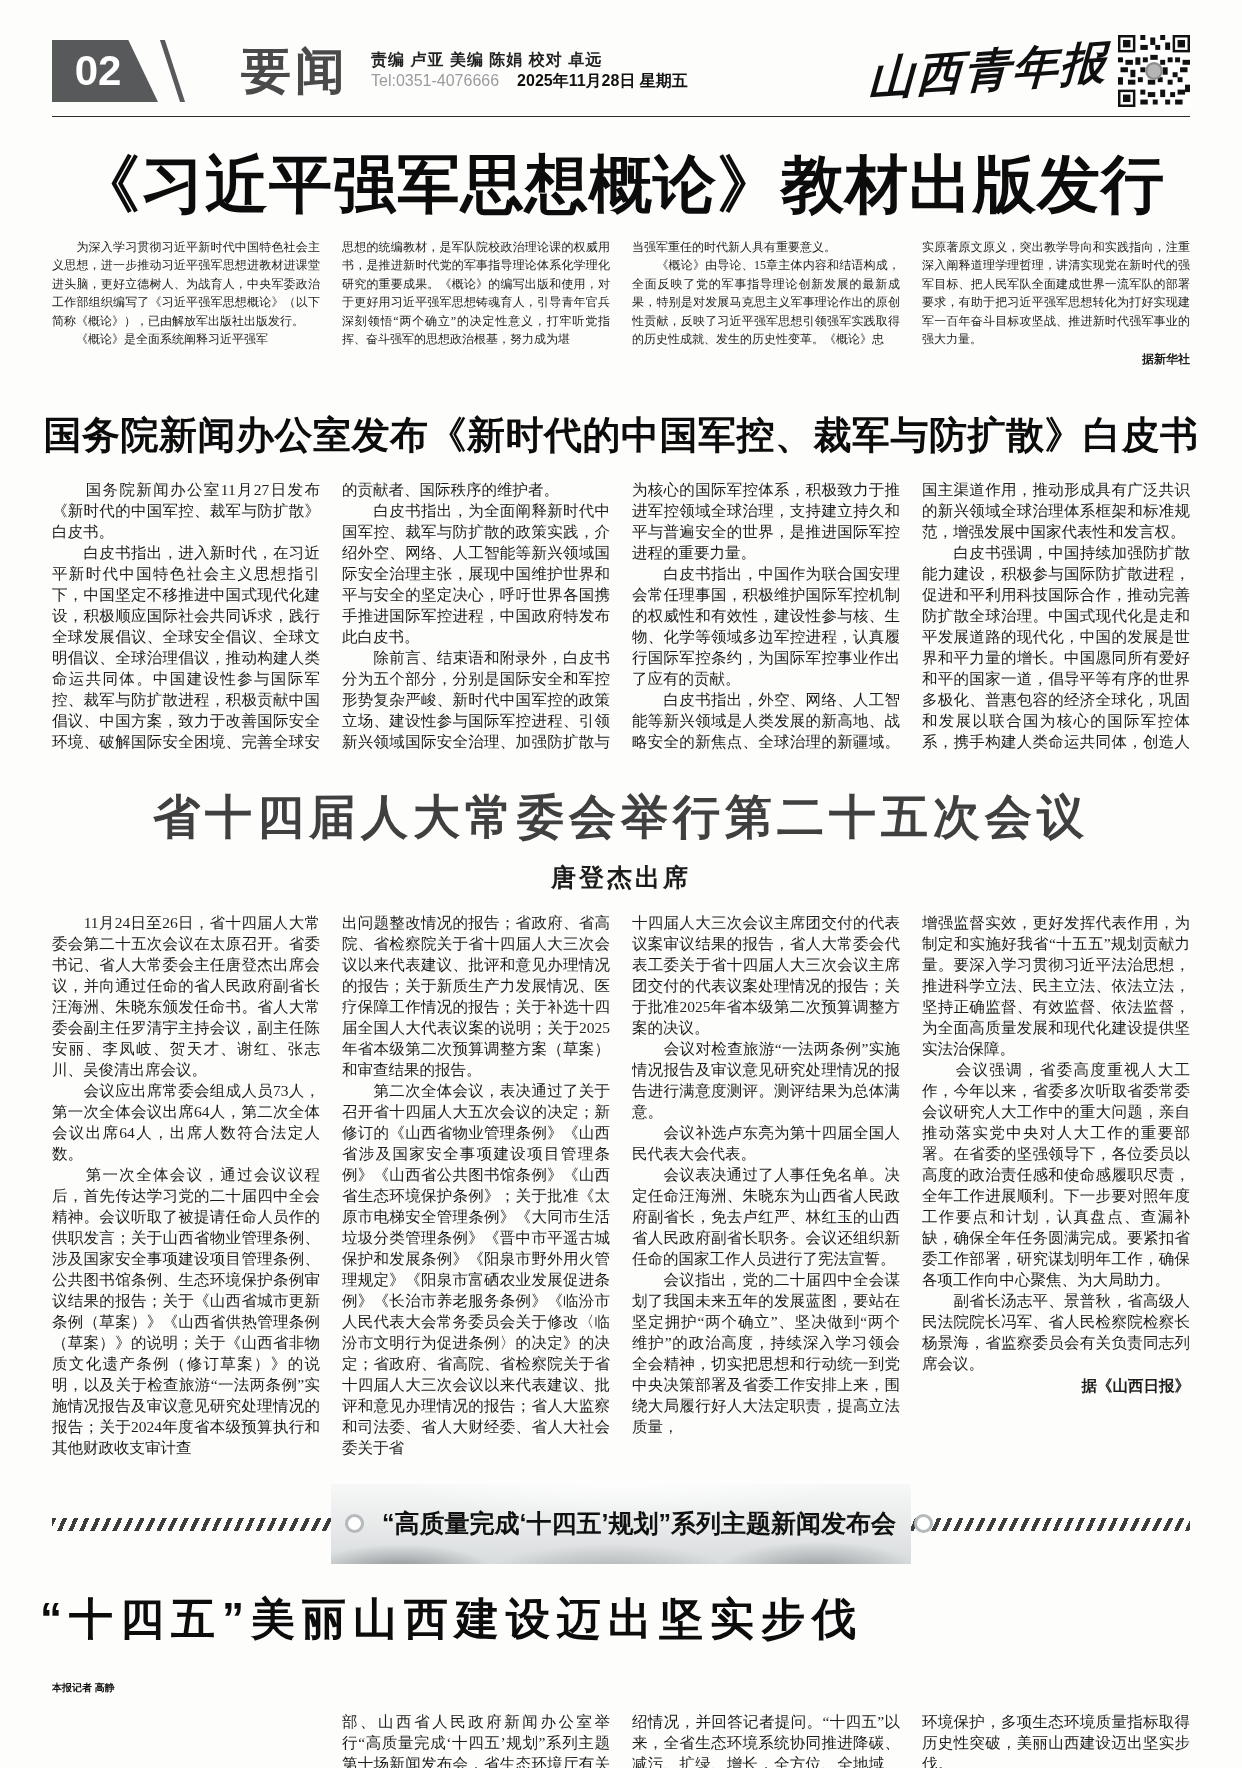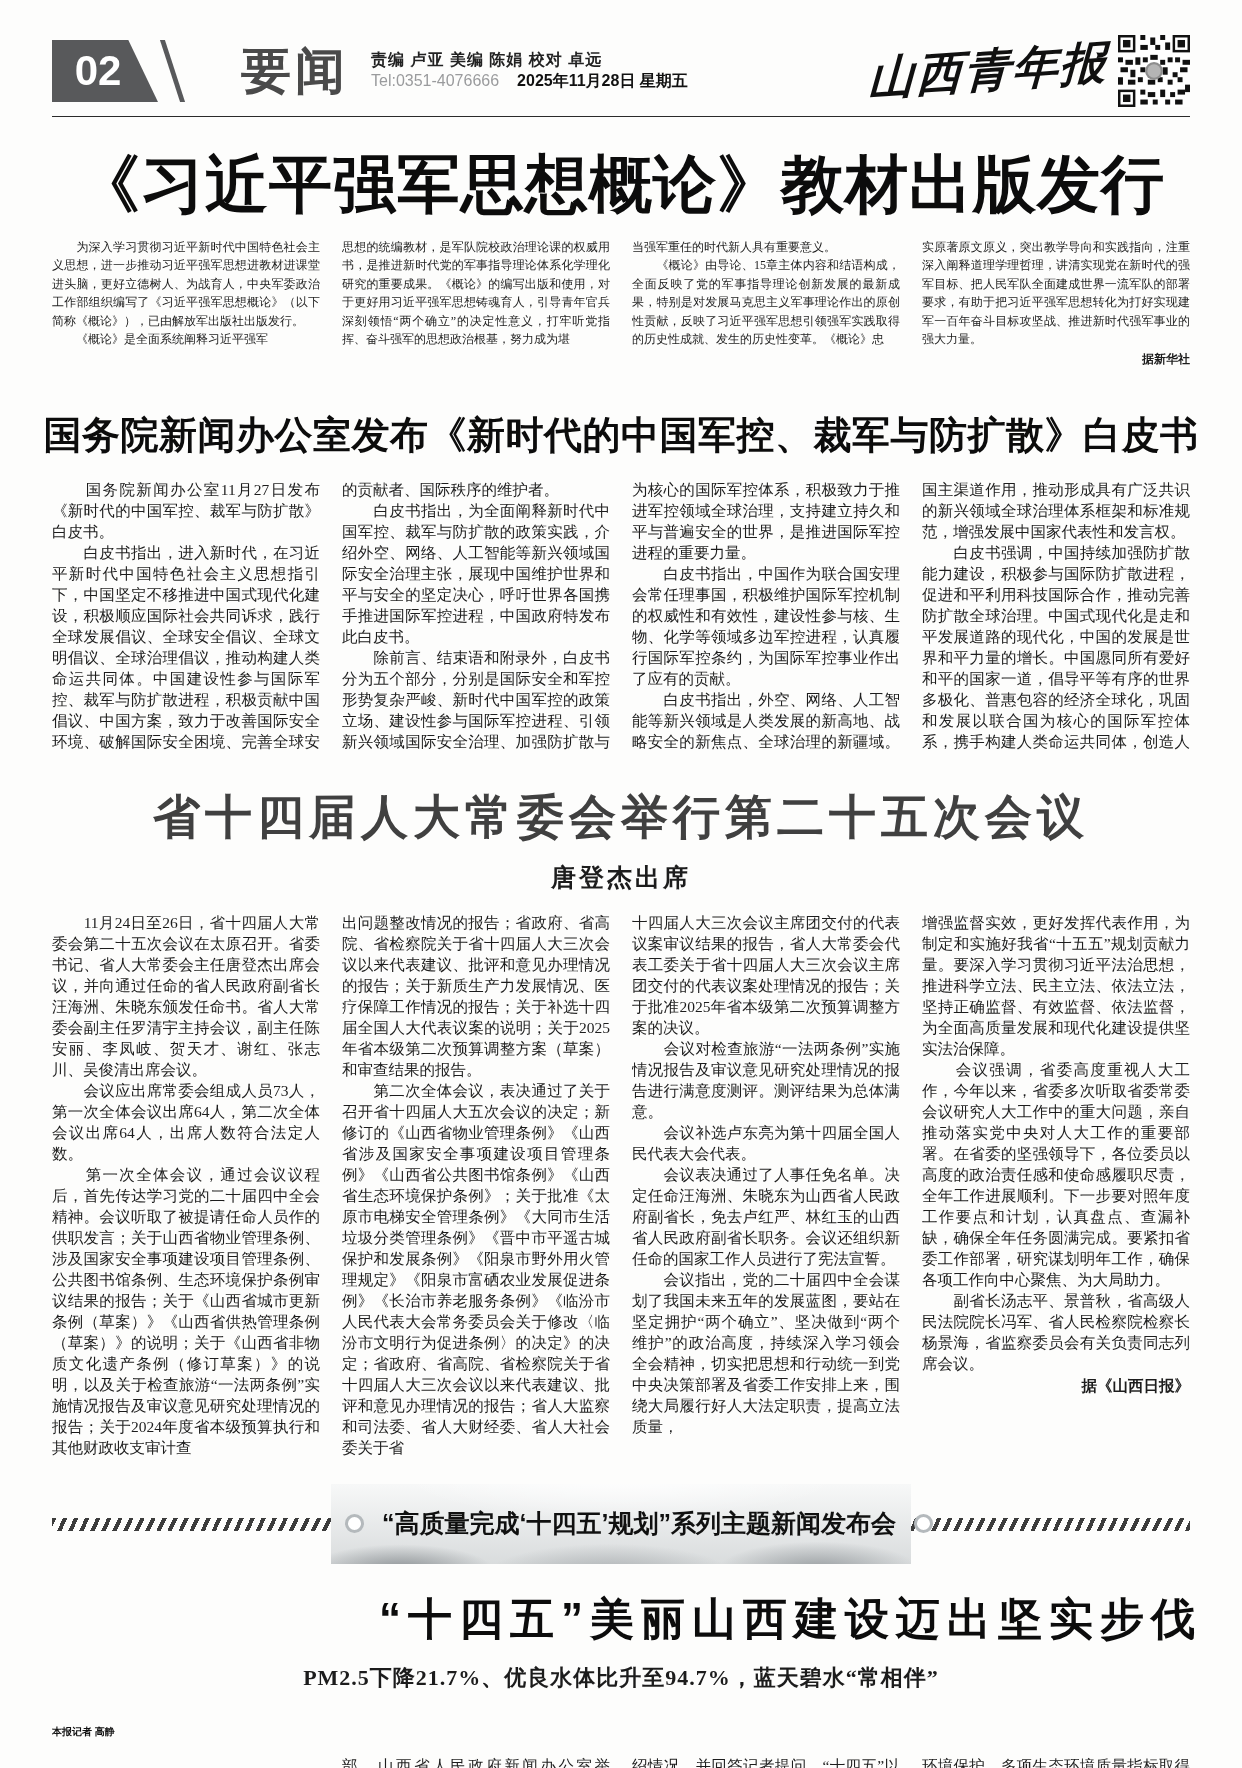--- a/index.html
+++ b/index.html
@@ -39,21 +39,21 @@
     font-family:"Liberation Sans","DejaVu Sans",sans-serif;font-weight:900;
     font-size:38px;text-align:center;color:#0c0c0c;margin:40px 40px 0;white-space:nowrap;letter-spacing:0.5px;
   }
   .h-third{
     font-weight:900;font-size:47px;text-align:center;color:#404040;
     margin:34px 40px 0;letter-spacing:5px;white-space:nowrap;
   }
   .h-sub{font-weight:bold;font-size:25px;text-align:center;margin:12px 0 0;letter-spacing:3px;}
   .h-fourth{
     font-family:"Liberation Sans","DejaVu Sans",sans-serif;font-weight:900;
-    font-size:44px;text-align:right;color:#0c0c0c;margin:26px 40px 0;letter-spacing:7px;white-space:nowrap;
+    font-size:44px;text-align:left;color:#0c0c0c;margin:26px 40px 0;letter-spacing:7px;white-space:nowrap;
   }
   .h-subtitle{font-weight:bold;font-size:22px;text-align:center;margin:14px 0 0;letter-spacing:1px;}
   
   .cols{display:flex;gap:22px;margin:18px 52px 0;}
   .col{flex:1;min-width:0;font-size:15.5px;line-height:21px;text-align:justify;overflow:hidden;color:#1d1d1d;}
   .col .txt{white-space:pre-line;}
   .b1 .col{font-size:12px;line-height:18.5px;height:132px;}
   .b2 .col{height:273px;}
   .b3 .col{height:546px;}
   .b4 .col{height:112px;}
@@ -221,21 +221,20 @@
     <div class="stripe right"></div>
     <div class="banner-box">
       <span class="ring"></span>
       <span class="banner-text">“高质量完成‘十四五’规划”系列主题新闻发布会</span>
       <span class="ring"></span>
     </div>
   </div>
 
   <section>
     <h2 class="h-fourth">“十四五”美丽山西建设迈出坚实步伐</h2>
-    <div class="h-subtitle">PM2.5下降21.7%、优良水体比升至94.7%，蓝天碧水“常相伴”</div>
     <div class="cols b4">
       <div class="col">
         <div class="byline">本报记者 高静</div>
 
       </div>
       <div class="col">
           <span class="txt gap-small">部、山西省人民政府新闻办公室举行“高质量完成‘十四五’规划”系列主题第十场新闻发布会，省生态环境厅有关负责人介</span>
         </div>
       <div class="col">
           <span class="txt gap-small">绍情况，并回答记者提问。“十四五”以来，全省生态环境系统协同推进降碳、减污、扩绿、增长，全方位、全地域、全过程开展生态</span>

